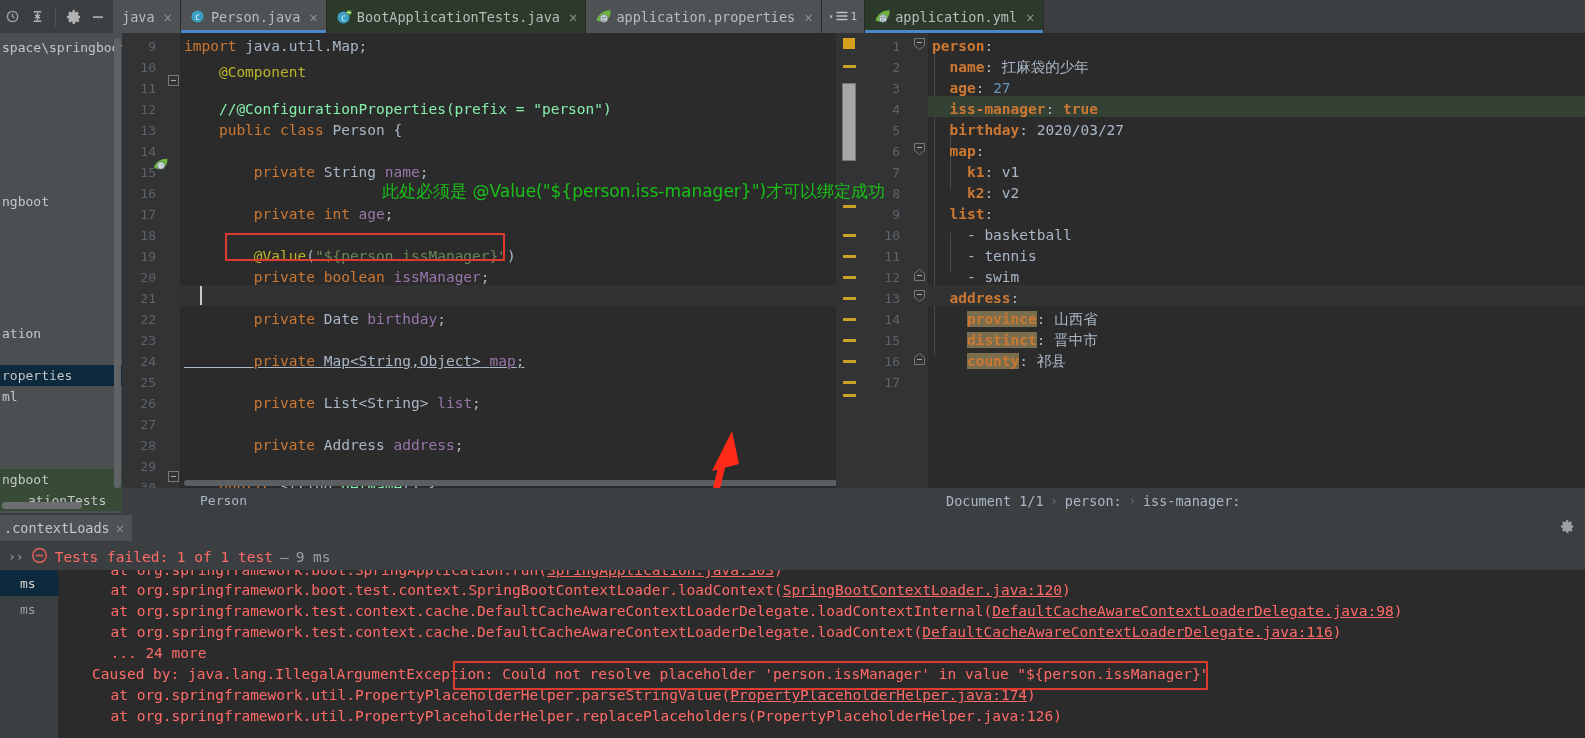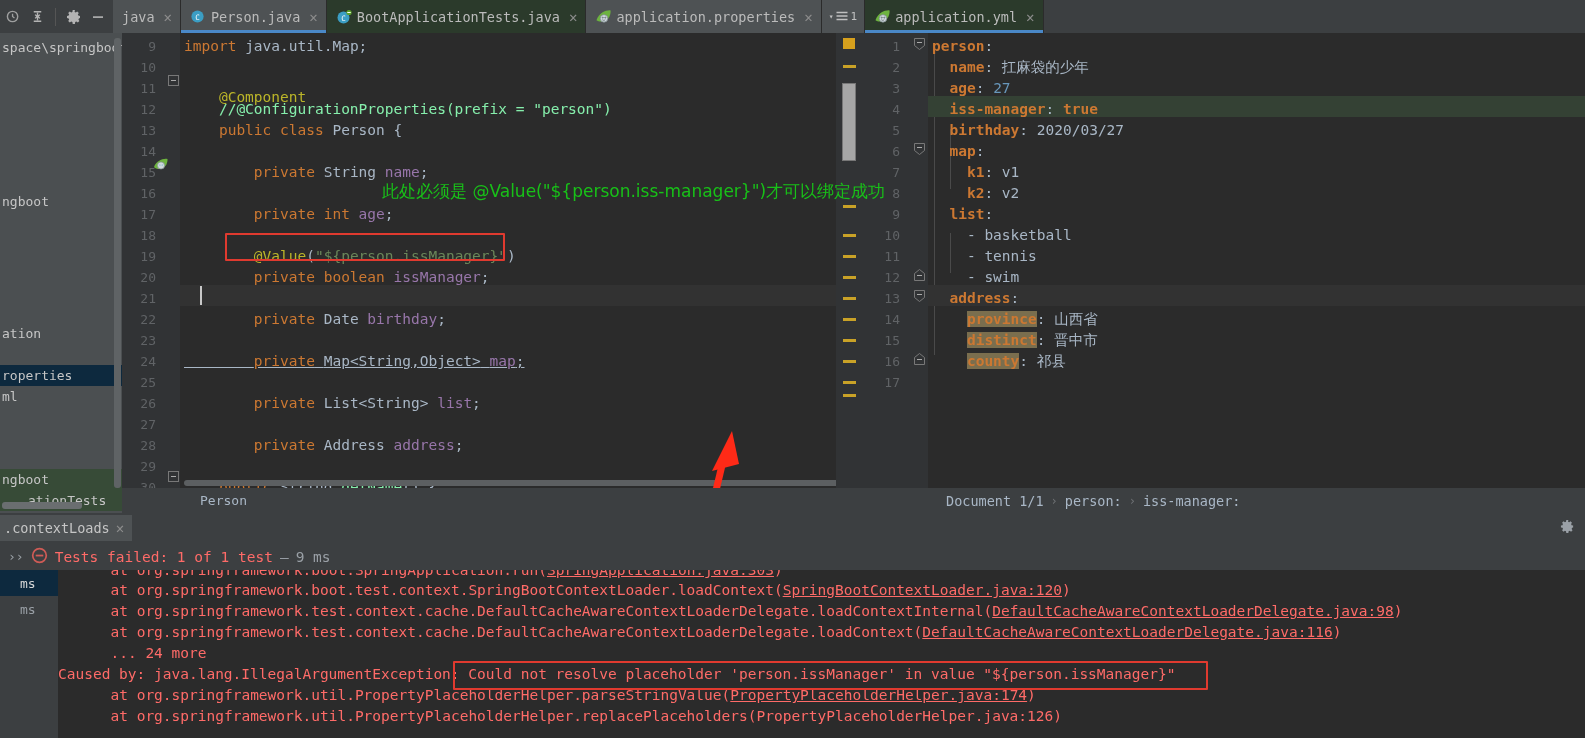--- a/index.html
+++ b/index.html
@@ -257,21 +257,21 @@
           </svg>
     </div>
   </div>
 
   <div class="jcode">
     <div class="caretline" style="top:252px;"></div>
     <div class="caret" style="left:20px;top:253px;"></div>
     <div id="j-code">
           <div class="cline" style="top: 3px; left: 4px;"><span class="kw">import</span> <span class="plain">java.util.Map;</span></div>
           <div class="cline" style="top: 24px; left: 4px;"></div>
-          <div class="cline" style="top: 54px; left: 4px;">    <span class="anno">@Component</span></div>
+          <div class="cline" style="top: 29px; left: 4px;">    <span class="anno">@Component</span></div>
           <div class="cline" style="top: 66px; left: 4px;">    <span class="cmt">//@ConfigurationProperties(prefix = "person")</span></div>
           <div class="cline" style="top: 87px; left: 4px;">    <span class="kw">public class</span> <span class="typ">Person</span> {</div>
           <div class="cline" style="top: 108px; left: 4px;"></div>
           <div class="cline" style="top: 129px; left: 4px;">        <span class="kw">private</span> <span class="typ">String</span> <span class="fld">name</span>;</div>
           <div class="cline" style="top: 150px; left: 4px;"></div>
           <div class="cline" style="top: 171px; left: 4px;">        <span class="kw">private int</span> <span class="fld">age</span>;</div>
           <div class="cline" style="top: 192px; left: 4px;"></div>
           <div class="cline" style="top: 213px; left: 4px;">        <span class="anno">@Value</span>(<span class="str">"${person.issManager}"</span>)</div>
           <div class="cline" style="top: 234px; left: 4px;">        <span class="kw">private boolean</span> <span class="fld">issManager</span>;</div>
           <div class="cline" style="top: 255px; left: 4px;"></div>
@@ -436,21 +436,21 @@
     <div class="tree-item" style="top:26px;">ms</div>
   </div>
 
   <div class="console">
     <div id="console-lines">
           <div class="cl" style="top: -10px; left: 35px;">  at org.springframework.boot.SpringApplication.run(<span class="lnk">SpringApplication.java:303</span>)</div>
           <div class="cl" style="top: 10px; left: 35px;">  at org.springframework.boot.test.context.SpringBootContextLoader.loadContext(<span class="lnk">SpringBootContextLoader.java:120</span>)</div>
           <div class="cl" style="top: 31px; left: 35px;">  at org.springframework.test.context.cache.DefaultCacheAwareContextLoaderDelegate.loadContextInternal(<span class="lnk">DefaultCacheAwareContextLoaderDelegate.java:98</span>)</div>
           <div class="cl" style="top: 52px; left: 35px;">  at org.springframework.test.context.cache.DefaultCacheAwareContextLoaderDelegate.loadContext(<span class="lnk">DefaultCacheAwareContextLoaderDelegate.java:116</span>)</div>
           <div class="cl" style="top: 73px; left: 35px;">  ... 24 more</div>
-          <div class="cl" style="top: 94px; left: 0px;">Caused by: java.lang.IllegalArgumentException: Could not resolve placeholder 'person.issManager' in value "${person.issManager}"</div>
+          <div class="cl" style="top: 94px; left: 0px; padding-left: 34px;">Caused by: java.lang.IllegalArgumentException: Could not resolve placeholder 'person.issManager' in value "${person.issManager}"</div>
           <div class="cl" style="top: 115px; left: 35px;">  at org.springframework.util.PropertyPlaceholderHelper.parseStringValue(<span class="lnk">PropertyPlaceholderHelper.java:174</span>)</div>
           <div class="cl" style="top: 136px; left: 35px;">  at org.springframework.util.PropertyPlaceholderHelper.replacePlaceholders(PropertyPlaceholderHelper.java:126)</div>
         </div>
     <div class="redbox" style="left:395px;top:91px;width:755px;height:29px;"></div>
   </div>
 </div>
 
 </div>
 
 </body></html>

